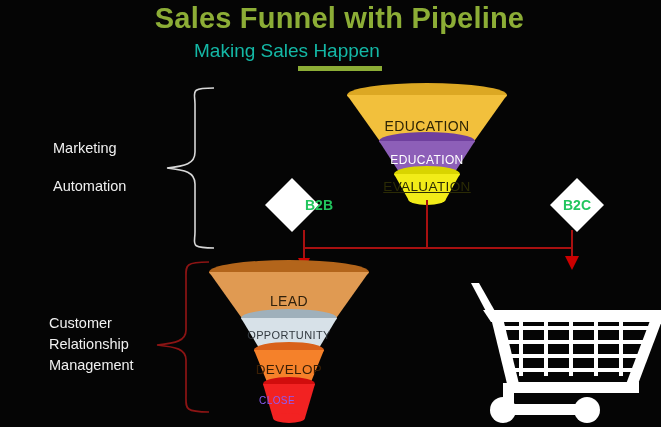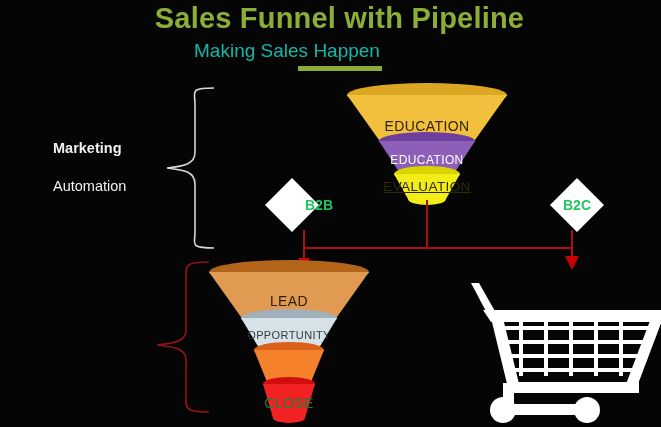--- a/index.html
+++ b/index.html
@@ -8,50 +8,53 @@
   .canvas{position:absolute;inset:0;margin-left:9px;}
   svg.layer{position:absolute;left:0;top:0;width:661px;height:427px;overflow:visible;}
 
   .title{position:absolute;left:0;top:2px;width:661px;text-align:center;
          font-size:29px;font-weight:bold;color:#8cad36;letter-spacing:.2px;}
   .subtitle{position:absolute;left:0;top:40px;width:556px;text-align:center;
             font-size:19px;color:#14b8a6;}
   .sub-underline{position:absolute;left:289px;top:66px;width:84px;height:5px;background:#8cad36;}
 
   .sidelabel{position:absolute;color:#f0f0f0;font-size:14.5px;line-height:21px;}
-  #lbl-marketing{left:44px;top:138px;font-weight:bold;}
+  #lbl-marketing{left:44px;top:138px;}
   #lbl-automation{left:44px;top:176px;}
   #lbl-crm{left:40px;top:313px;line-height:21px;}
 
   .diamond-text{position:absolute;color:#22c55e;font-size:14px;font-weight:bold;
                 text-align:center;width:70px;}
   #b2b-label{left:275px;top:197px;}
   #b2c-label{left:533px;top:197px;}
 
   .band-label{position:absolute;text-align:center;font-size:14px;
               letter-spacing:.4px;width:200px;}
   #lab-awareness{left:318px;top:118px;color:#2e2405;}
   #lab-education{left:318px;top:153px;color:#ffffff;font-size:12px;}
   #lab-evaluation{left:318px;top:179px;color:#2b2b05;font-size:13.5px;text-decoration:underline;}
   #lab-lead{left:180px;top:293px;color:#30210c;}
   #lab-opportunity{left:180px;top:329px;color:#333a40;font-size:11px;}
   #lab-develop{left:180px;top:362px;color:#3a1f05;font-size:13.5px;}
-  #lab-close{left:180px;top:395px;color:#15803d;font-size:14px;}
+  #lab-close{left:168px;top:395px;color:#8b5cf6;font-size:10px;}
 </style>
 </head>
 <body>
 
 <div class="canvas">
 
   <div class="title">Sales Funnel with Pipeline</div>
   <div class="subtitle">Making Sales Happen</div>
   <div class="sub-underline"></div>
 
   <div class="sidelabel" id="lbl-marketing">Marketing</div>
   <div class="sidelabel" id="lbl-automation">Automation</div>
+  <div class="sidelabel" id="lbl-crm" style="white-space:pre-line;">Customer
+Relationship
+Management</div>
 
   <svg class="layer" viewBox="0 0 661 427">
 
     <path fill="none" stroke="#d8d8d8" stroke-width="1.6" d="M 205,88 C 180,88 186,92 186,104 L 186,152 C 186,164 176,166 158,168
              C 176,170 186,172 186,184 L 186,232 C 186,244 180,248 205,248"></path>
 
     <path fill="none" stroke="#8c1414" stroke-width="1.7" d="M 200,262 C 175,262 177,266 177,278 L 177,330 C 177,341 167,343 148,345
              C 167,347 177,349 177,360 L 177,396 C 177,408 175,412 200,412"></path>
 
     <g>
@@ -140,18 +143,19 @@
       <rect x="494" y="404" width="84" height="11"></rect>
     </g>
   </svg>
 
   <div class="band-label" id="lab-awareness">EDUCATION</div>
   <div class="band-label" id="lab-education">EDUCATION</div>
   <div class="band-label" id="lab-evaluation">EVALUATION</div>
 
   <div class="band-label" id="lab-lead">LEAD</div>
   <div class="band-label" id="lab-opportunity">OPPORTUNITY</div>
+  <div class="band-label" id="lab-develop">DEVELOP</div>
   <div class="band-label" id="lab-close">CLOSE</div>
 
   <div class="diamond-text" id="b2b-label">B2B</div>
   <div class="diamond-text" id="b2c-label">B2C</div>
 
 </div>
 
 </body></html>

